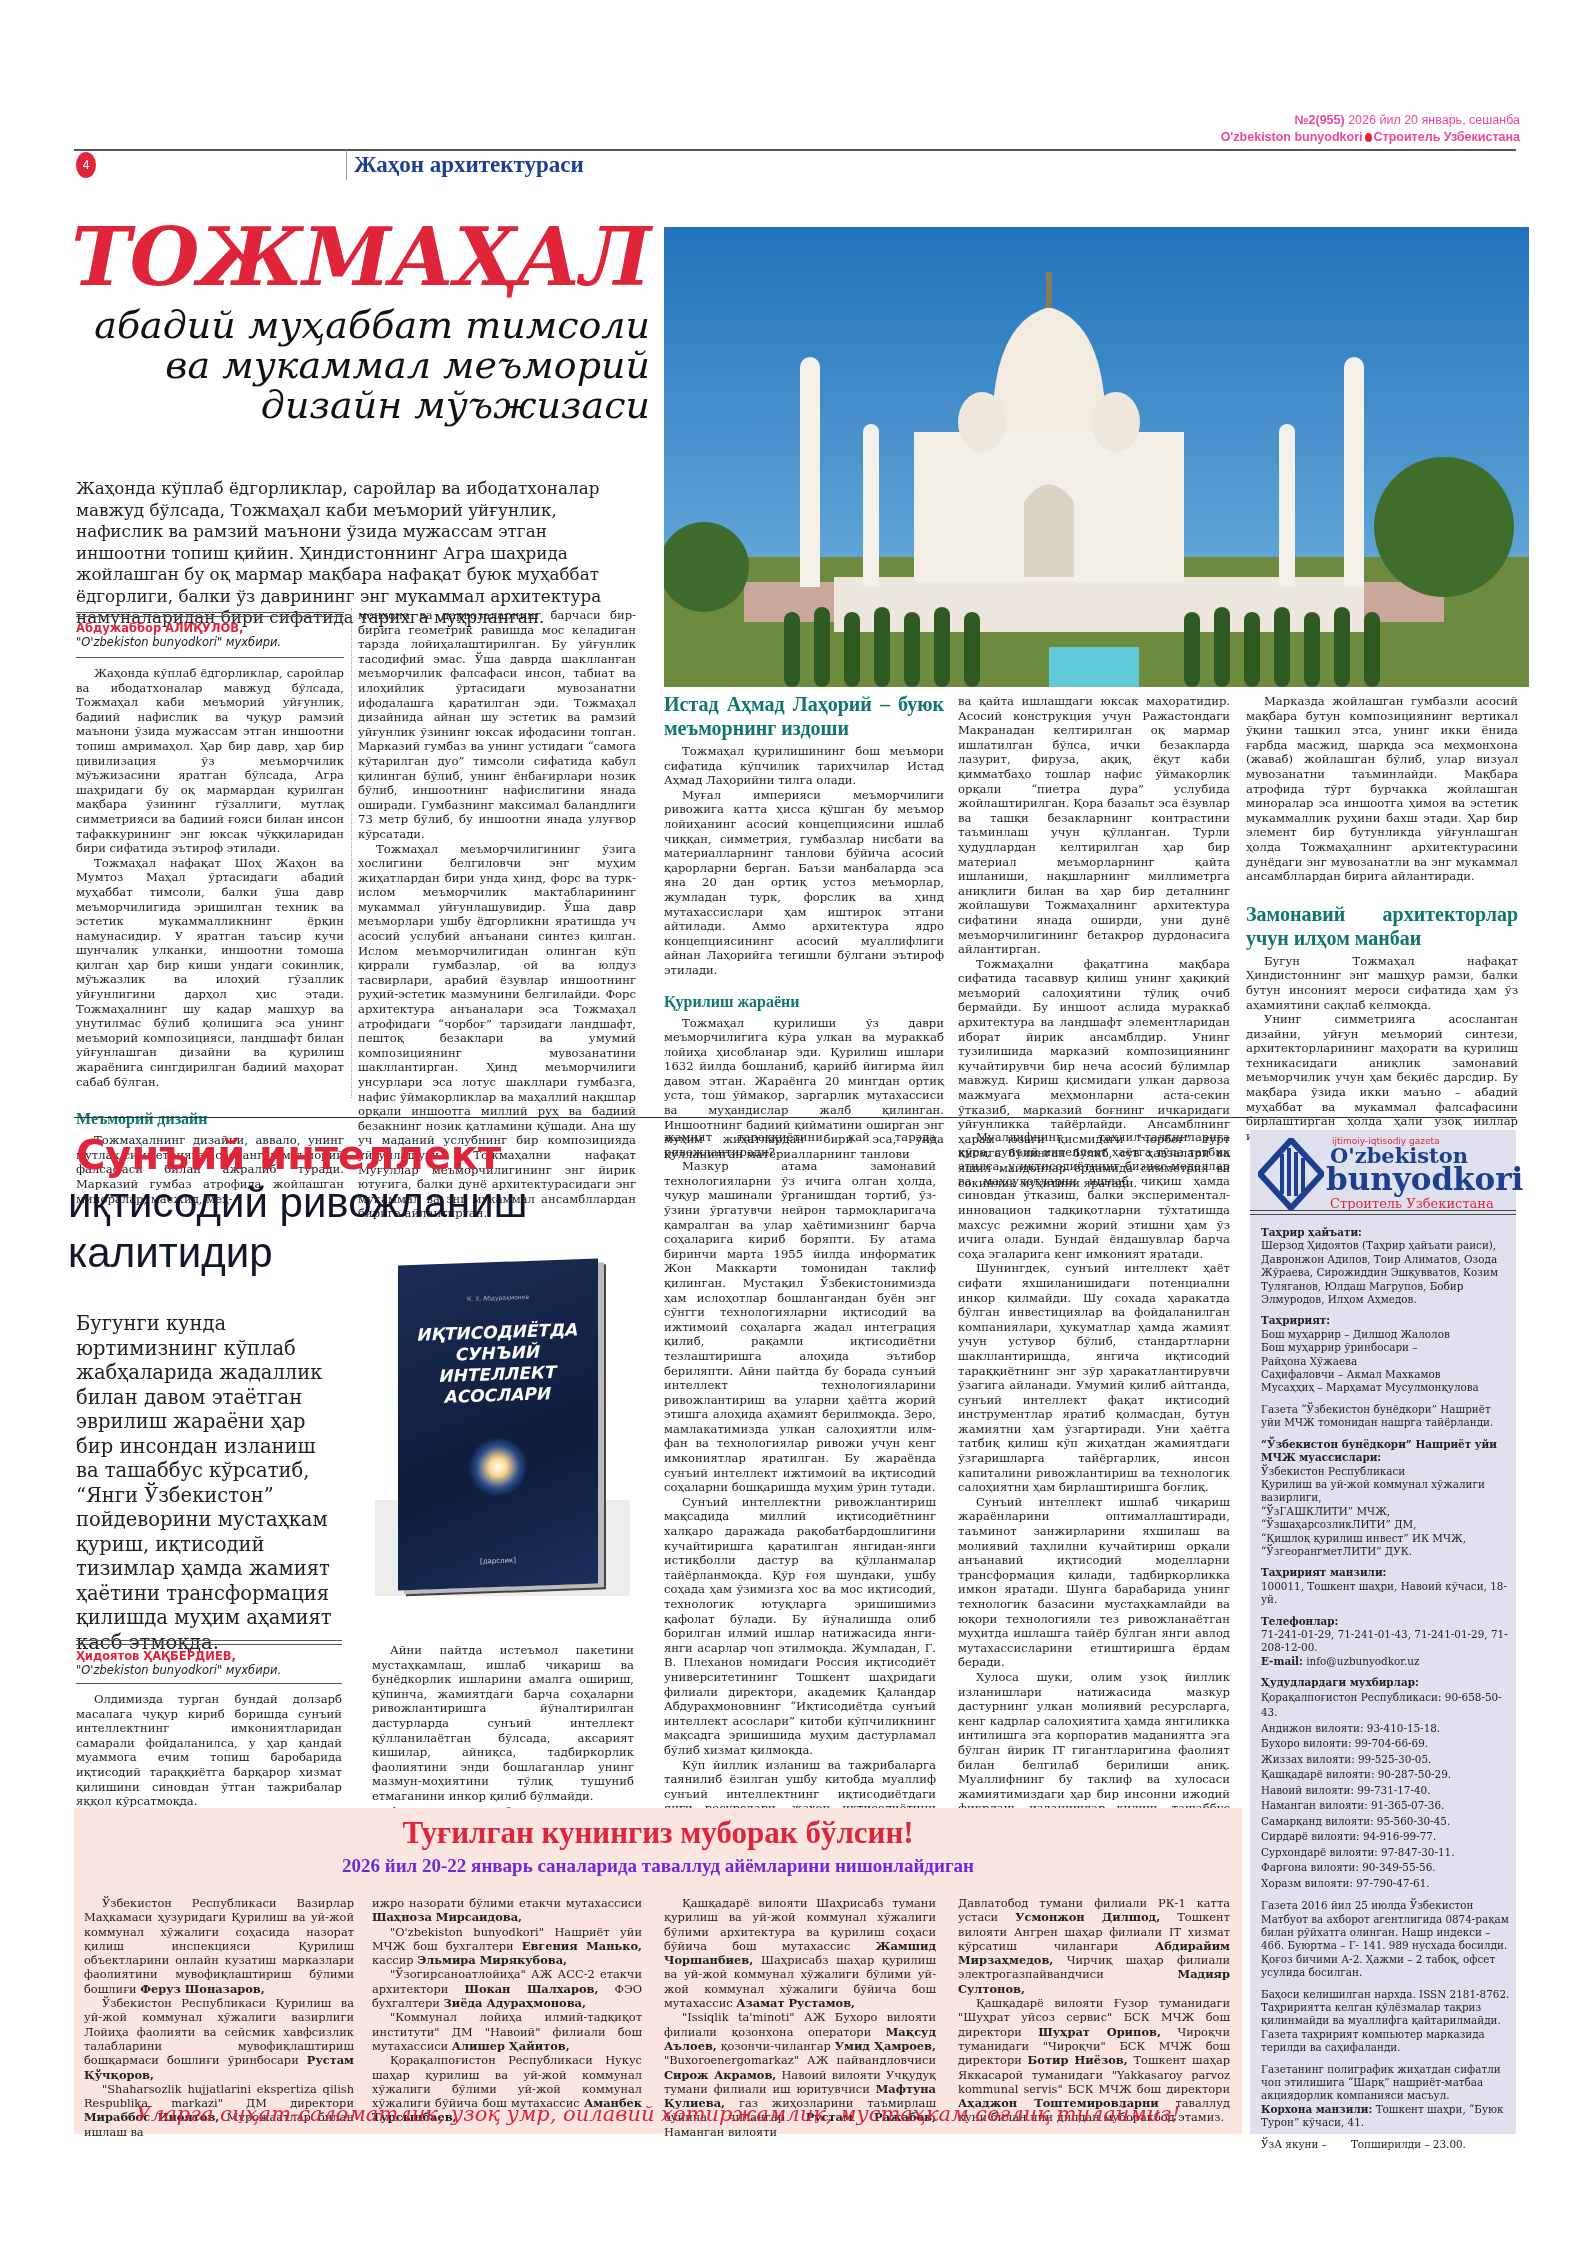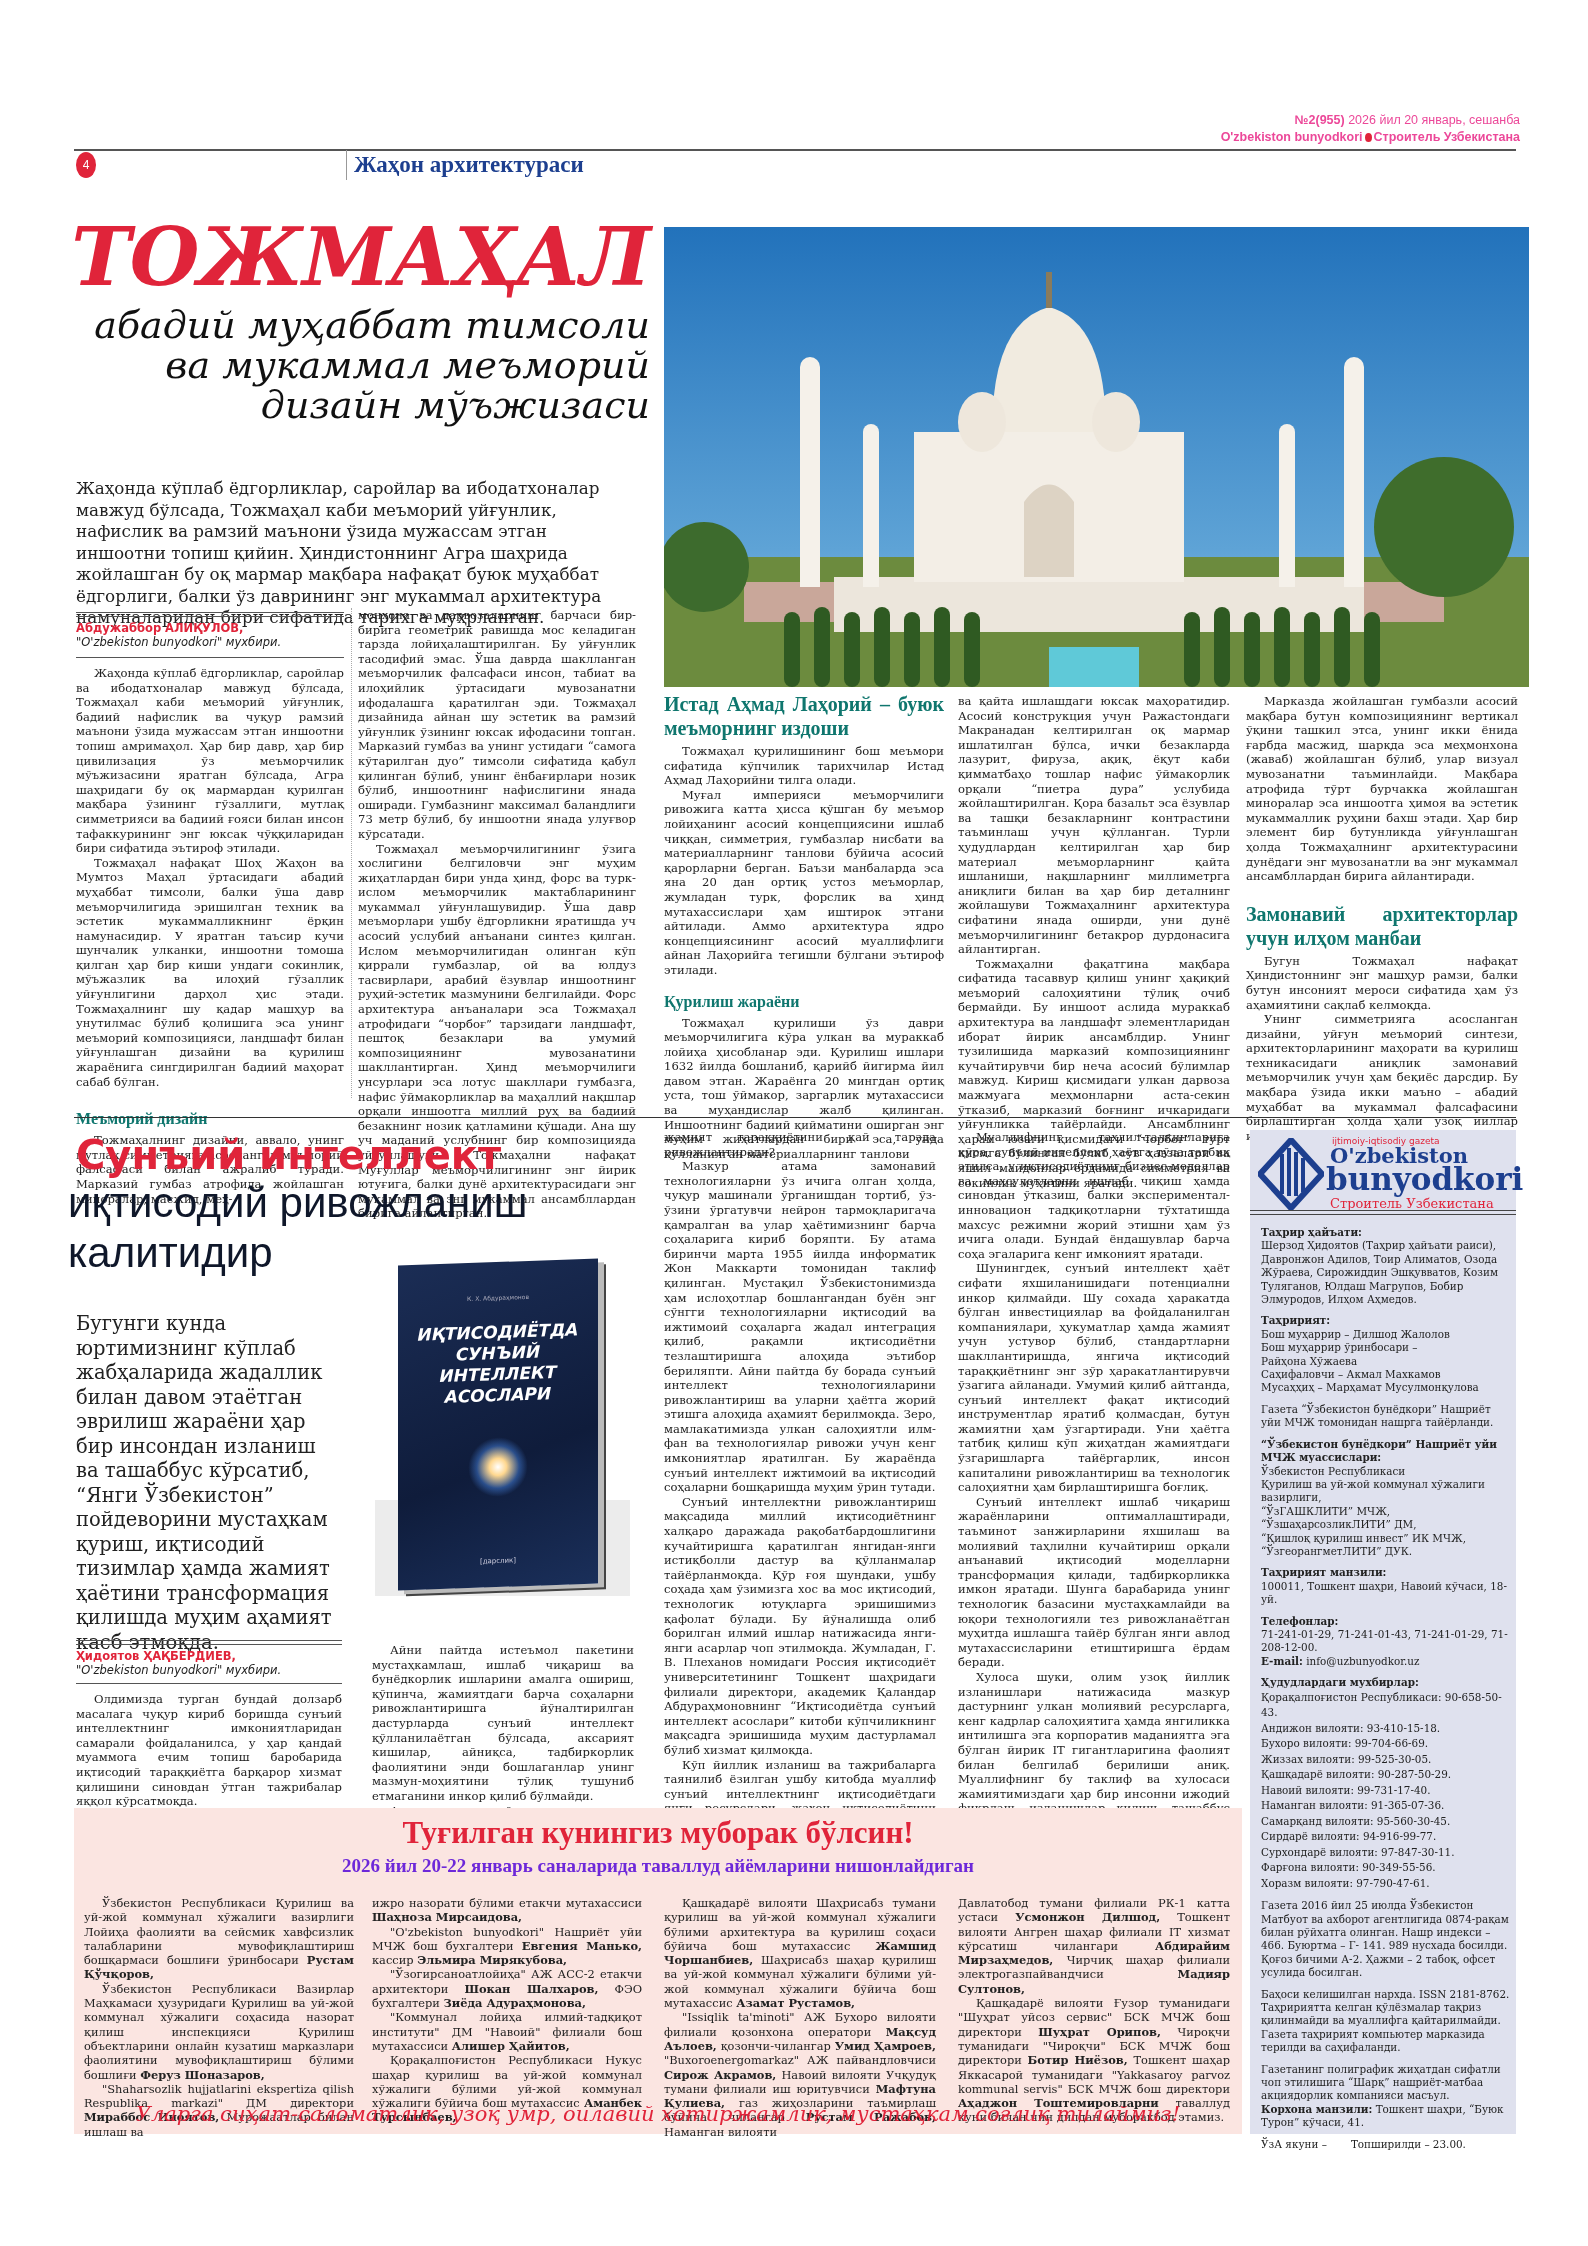--- a/index.html
+++ b/index.html
@@ -273,22 +273,22 @@
   <div>Газетанинг полиграфик жиҳатдан сифатли чоп этилишига “Шарқ” нашриёт-матбаа акциядорлик компанияси масъул.</div>
   <div><b>Корхона манзили:</b> <span>Тошкент шаҳри, “Буюк Турон” кўчаси, 41.</span></div>
   <div class="gap"></div>
   <div><span>ЎзА якуни –</span><span style="display:inline-block;width:24px"></span><span>Топширилди – 23.00.</span></div>
 </div>
 
 <div class="abs bday"></div>
 <div class="abs bdayh">Туғилган кунингиз муборак бўлсин!</div>
 <div class="abs bdays">2026 йил 20-22 январь саналарида таваллуд айёмларини нишонлайдиган</div>
 <div class="abs bcol" style="left:84px;top:1896px;width:270px">
+    <p>Ўзбекистон Республикаси Вазирлар Маҳкамаси ҳузуридаги Қурилиш ва уй-жой коммунал хўжалиги соҳасида назорат қилиш инспекцияси Қурилиш объектларини онлайн кузатиш марказлари фаолиятини мувофиқлаштириш бўлими бошлиғи <b>Феруз Шоназаров,</b></p>
     <p>Ўзбекистон Республикаси Қурилиш ва уй-жой коммунал хўжалиги вазирлиги Лойиҳа фаолияти ва сейсмик хавфсизлик талабларини мувофиқлаштириш бошқармаси бошлиғи ўринбосари <b>Рустам Қўчқоров,</b></p>
-    <p>Ўзбекистон Республикаси Вазирлар Маҳкамаси ҳузуридаги Қурилиш ва уй-жой коммунал хўжалиги соҳасида назорат қилиш инспекцияси Қурилиш объектларини онлайн кузатиш марказлари фаолиятини мувофиқлаштириш бўлими бошлиғи <b>Феруз Шоназаров,</b></p>
     <p>"Shaharsozlik hujjatlarini ekspertiza qilish Respublika markazi" ДМ директори <b>Мираббос Иноятов,</b> Мурожаатлар билан ишлаш ва</p>
   </div>
 <div class="abs bcol" style="left:372px;top:1896px;width:270px">
     <p style="text-indent:0">ижро назорати бўлими етакчи мутахассиси <b>Шаҳноза Мирсаидова,</b></p>
     <p>"O'zbekiston bunyodkori" Нашриёт уйи МЧЖ бош бухгалтери <b>Евгения Манько,</b> кассир <b>Эльмира Мирякубова,</b></p>
     <p>"Ўзогирсаноатлойиҳа" АЖ АСС-2 етакчи архитектори <b>Шокан Шалхаров,</b> ФЭО бухгалтери <b>Зиёда Адураҳмонова,</b></p>
     <p>"Коммунал лойиҳа илмий-тадқиқот институти" ДМ "Навоий" филиали бош мутахассиси <b>Алишер Ҳайитов,</b></p>
     <p>Қорақалпоғистон Республикаси Нукус шаҳар қурилиш ва уй-жой коммунал хўжалиги бўлими уй-жой коммунал хўжалиги бўйича бош мутахассис <b>Аманбек Турсынбаев,</b></p>
   </div>
 <div class="abs bcol" style="left:664px;top:1896px;width:272px">

